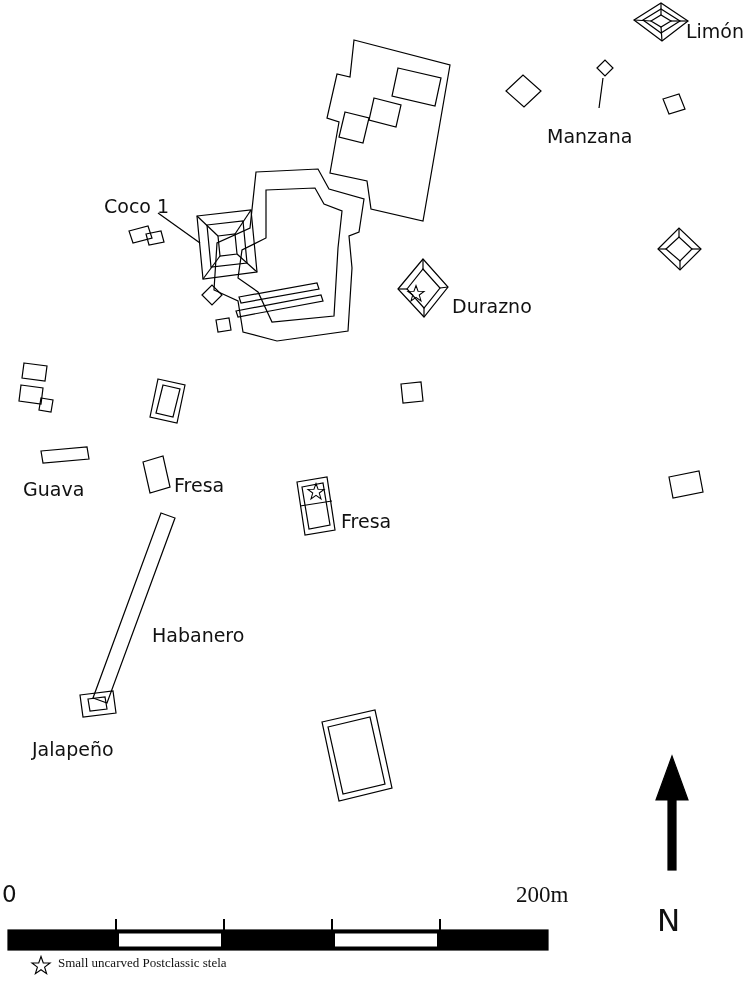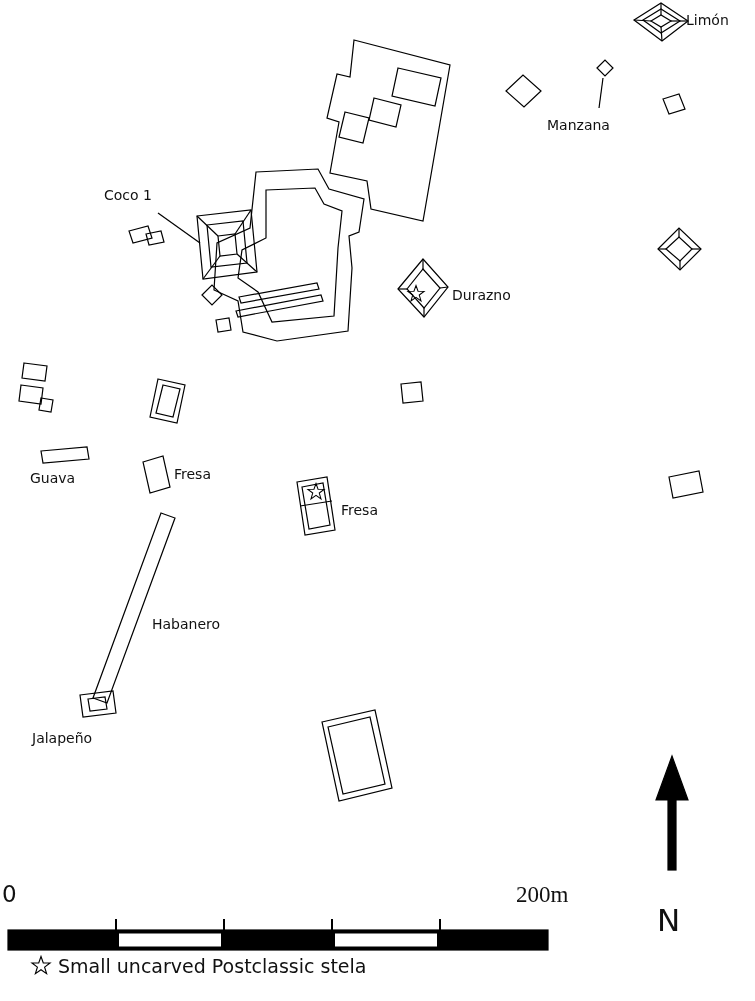--- a/index.html
+++ b/index.html
@@ -8,24 +8,24 @@
     font-family:"DejaVu Sans","Liberation Sans",sans-serif; color:#111;
     overflow:hidden;
   }
   .drawing { position:absolute; left:0; top:0; }
   .drawing polygon, .drawing line, .drawing rect, .drawing path {
     stroke:#000; stroke-width:1.2; fill:none; stroke-linejoin:miter;
   }
   .drawing .fill { fill:#000; stroke:#000; }
   .drawing .white { fill:#ffffff; stroke:none; }
   .drawing .tick { stroke-width:2; }
-  .label  { position:absolute; font-size:14px; line-height:1.1; white-space:nowrap; }
+  .label  { position:absolute; font-size:19px; line-height:1.1; white-space:nowrap;margin-top:8px; }
   .num    { position:absolute; font-size:23px; line-height:1.1; }
   .north  { position:absolute; font-size:31px; line-height:1.1; }
-  .legend-text { position:absolute; font-size:19px; line-height:1.1; white-space:nowrap; }
+  .legend-text { position:absolute; font-size:13px; line-height:1.1; white-space:nowrap;font-family:Liberation Serif, serif; }
 </style>
 </head>
 <body>
 
 <div class="canvas">
 
   <svg class="drawing" width="755" height="1001" viewBox="0 0 755 1001">
 
     <g>
       <polygon points="634,20 661,3 688,21 662,41"></polygon>
@@ -173,21 +173,21 @@
 
     <g class="fill" transform="translate(41,966) scale(0.95)">
       <polygon points="0,-10 2.4,-3.2 9.5,-3.1 3.8,1.2 5.9,8.1 0,4 -5.9,8.1 -3.8,1.2 -9.5,-3.1 -2.4,-3.2"></polygon>
     </g>
   </svg>
 
   <div class="label" style="left:104px; top:188px;">Coco 1</div>
   <div class="label" style="left:686px; top:13px;">Limón</div>
   <div class="label" style="left:547px; top:118px;">Manzana</div>
   <div class="label" style="left:452px; top:288px;">Durazno</div>
-  <div class="label" style="left:30px; top:471px;">Guava</div>
+  <div class="label" style="left:23px; top:471px;">Guava</div>
   <div class="label" style="left:174px; top:467px;">Fresa</div>
   <div class="label" style="left:341px; top:503px;">Fresa</div>
   <div class="label" style="left:152px; top:617px;text-align:center;">Habanero</div>
   <div class="label" style="left:32px; top:731px;">Jalapeño</div>
 
   <div class="north" style="left:657px; top:903px;">N</div>
 
   <div class="num" style="left:2px; top:882px;">0</div>
   <div class="num" style="left:516px; top:882px;font-family:Liberation Serif, serif;">200m</div>
 

